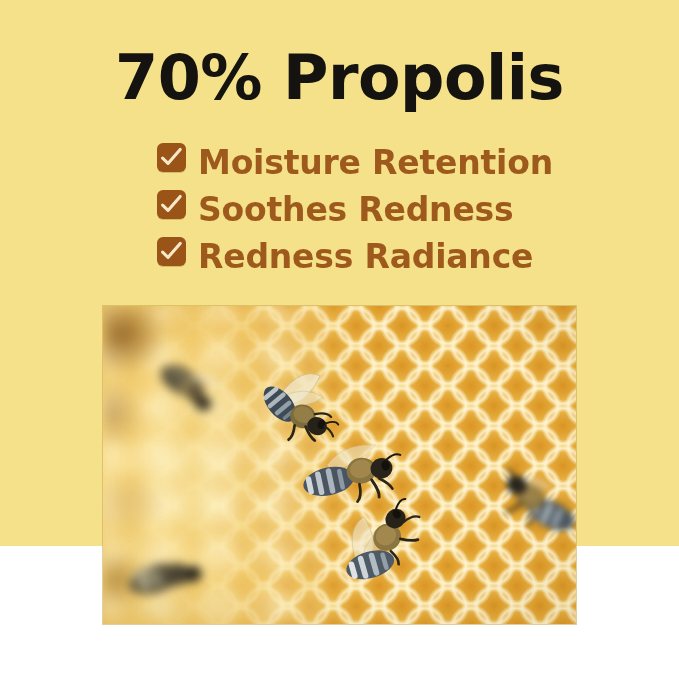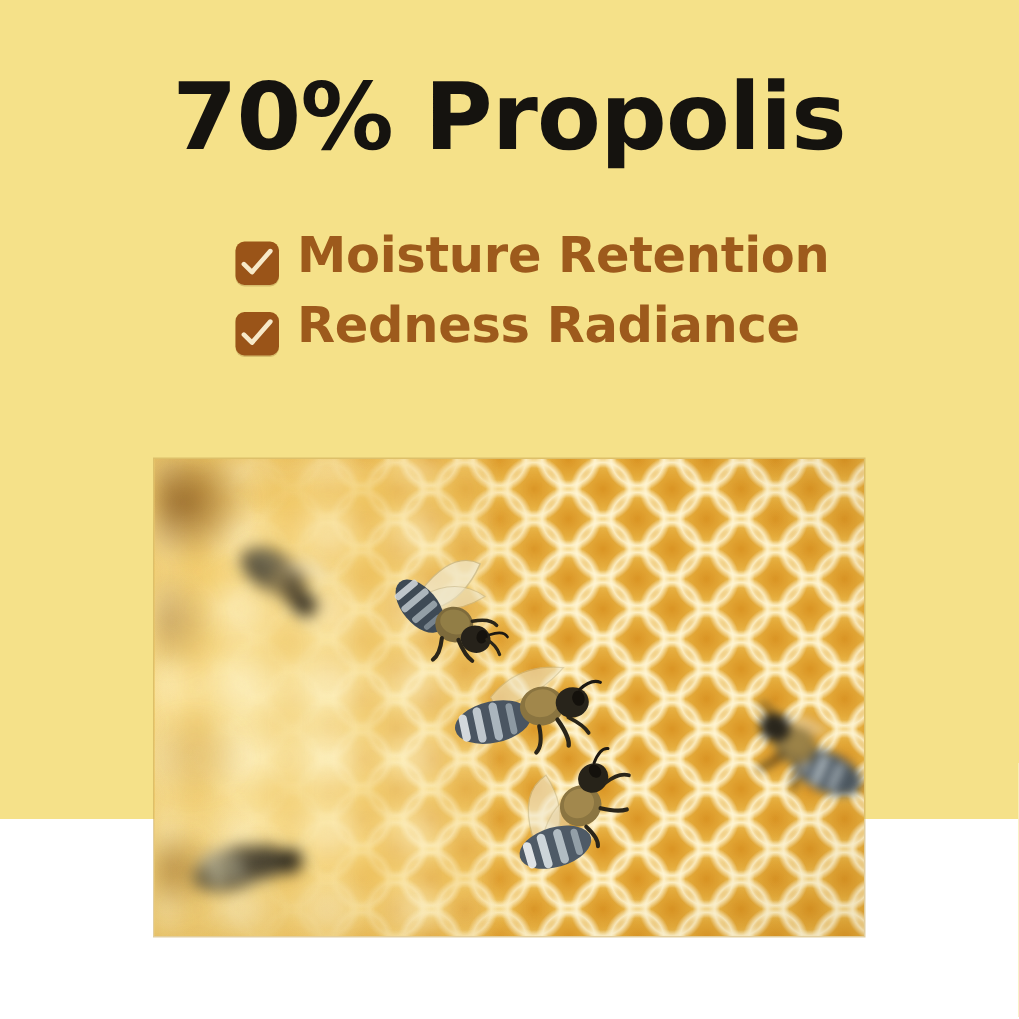--- a/index.html
+++ b/index.html
@@ -38,21 +38,21 @@
 
   
   #benefits {
     position: absolute;
     top: 143px;
     left: 157px;
     width: 420px;
   }
   .benefit-row {
     display: flex;
-    align-items: flex-end;
+    align-items: flex-start;
     height: 47px;
   }
   .benefit-check {
     flex: 0 0 auto;
     width: 29px;
     height: 29px;
     margin-right: 12px;
     border-radius: 6px;
     background: #9A5418;
     position: relative;
@@ -176,20 +176,28 @@
 
     <div class="benefit-row">
       <span class="benefit-check">
         <svg viewBox="0 0 29 29" aria-hidden="true">
           <path d="M5.6 15.1 L11.0 20.4 L23.2 6.4" fill="none" stroke="#F7E9C8" stroke-width="3.1" stroke-linecap="round" stroke-linejoin="round"></path>
         </svg>
       </span>
       <span class="benefit-label">Moisture Retention</span>
     </div>
 
+    <div class="benefit-row">
+      <span class="benefit-check">
+        <svg viewBox="0 0 29 29" aria-hidden="true">
+          <path d="M5.6 15.1 L11.0 20.4 L23.2 6.4" fill="none" stroke="#F7E9C8" stroke-width="3.1" stroke-linecap="round" stroke-linejoin="round"></path>
+        </svg>
+      </span>
+      <span class="benefit-label">Soothes Redness</span>
+    </div>
 
     <div class="benefit-row">
       <span class="benefit-check">
         <svg viewBox="0 0 29 29" aria-hidden="true">
           <path d="M5.6 15.1 L11.0 20.4 L23.2 6.4" fill="none" stroke="#F7E9C8" stroke-width="3.1" stroke-linecap="round" stroke-linejoin="round"></path>
         </svg>
       </span>
       <span class="benefit-label">Redness Radiance</span>
     </div>
 

